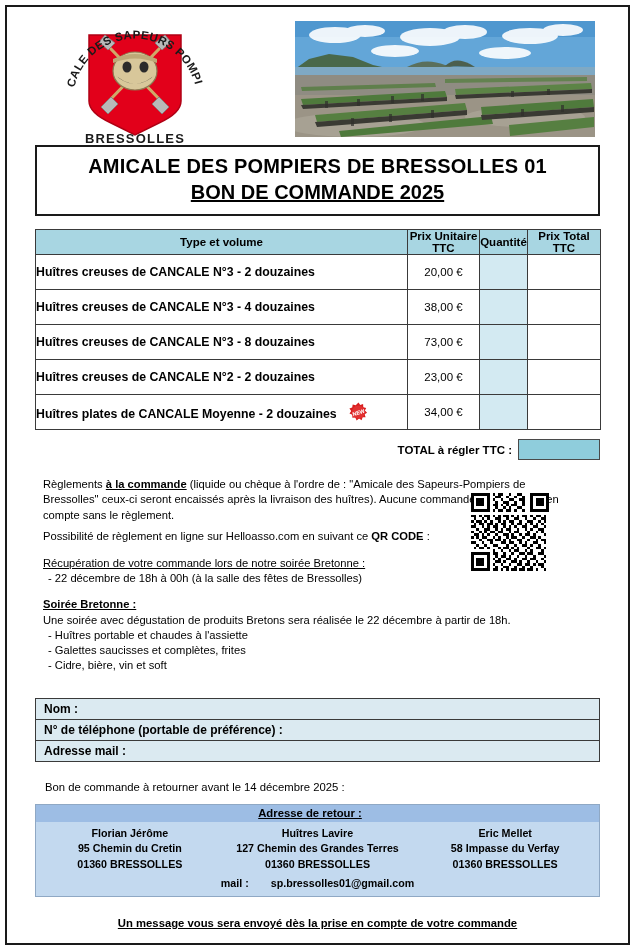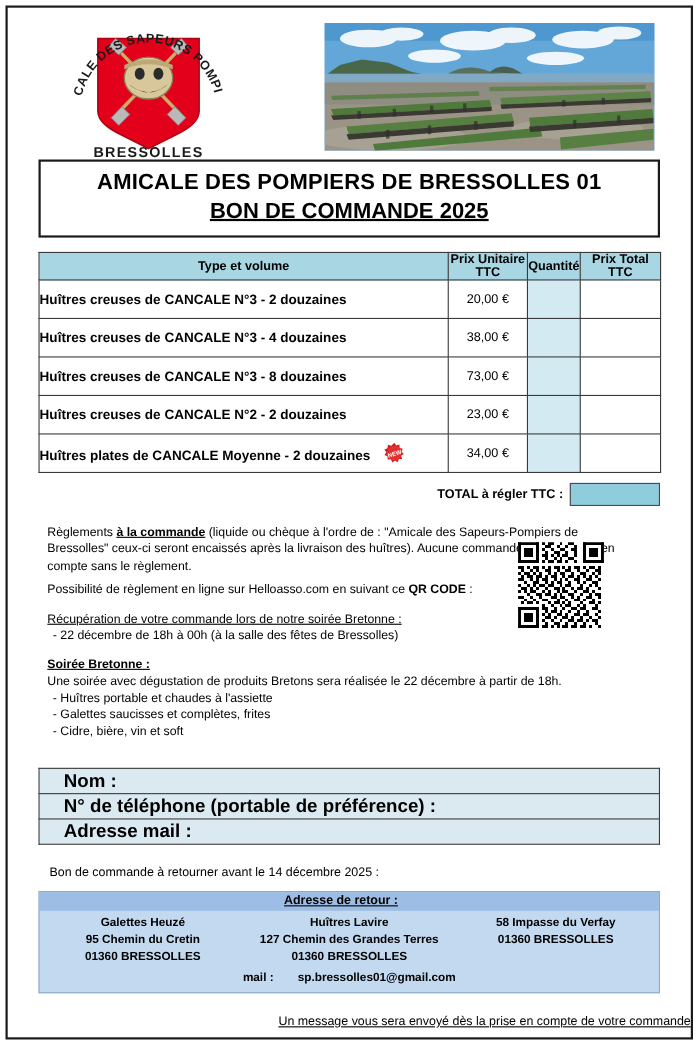--- a/index.html
+++ b/index.html
@@ -167,23 +167,23 @@
   
   table.fields {
     margin: 24px 28px 0 28px;
     width: 565px;
     border-collapse: collapse;
   }
   table.fields td {
     border: 1px solid #3a3a3a;
     background: #dbeaf1;
     height: 21px;
-    font-size: 17px;
+    font-size: 12px;
     font-weight: bold;
-    padding-left: 22px;
+    padding-left: 8px;
     vertical-align: middle;
   }
 
   .return-note {
     margin: 19px 0 0 38px;
     font-size: 11.3px;
     font-weight: normal;
   }
 
   
@@ -215,23 +215,23 @@
   .addr-mail {
     text-align: center;
     font-size: 10.7px;
     font-weight: bold;
     padding: 3px 0 7px 0;
   }
   .addr-mail .lbl { margin-right: 22px; }
 
   .closing {
     margin-top: 20px;
-    text-align: right;
+    text-align: center;
     font-size: 11.3px;
-    font-weight: normal;
+    font-weight: bold;
     text-decoration: underline;
   }
 </style>
 </head>
 <body>
 
 <div class="page">
 
   <div class="header">
 
@@ -668,30 +668,31 @@
     </tr>
   </tbody>
     </table>
 
   <div class="return-note">Bon de commande à retourner avant le 14 décembre 2025 :</div>
 
   <div class="addr-block">
     <div class="addr-title">Adresse de retour :</div>
     <div class="addr-cols">
       <div class="addr-col">
-        <div>Galettes Heuzé</div>
+        <div>Florian Jérôme</div>
         <div>95 Chemin du Cretin</div>
         <div>01360 BRESSOLLES</div>
       </div>
       <div class="addr-col">
         <div>Huîtres Lavire</div>
         <div>127 Chemin des Grandes Terres</div>
         <div>01360 BRESSOLLES</div>
       </div>
       <div class="addr-col">
+        <div>Eric Mellet</div>
         <div>58 Impasse du Verfay</div>
         <div>01360 BRESSOLLES</div>
       </div>
     </div>
     <div class="addr-mail">
       <span class="lbl">mail :</span><span>sp.bressolles01@gmail.com</span>
     </div>
   </div>
 
   <div class="closing">Un message vous sera envoyé dès la prise en compte de votre commande</div>

